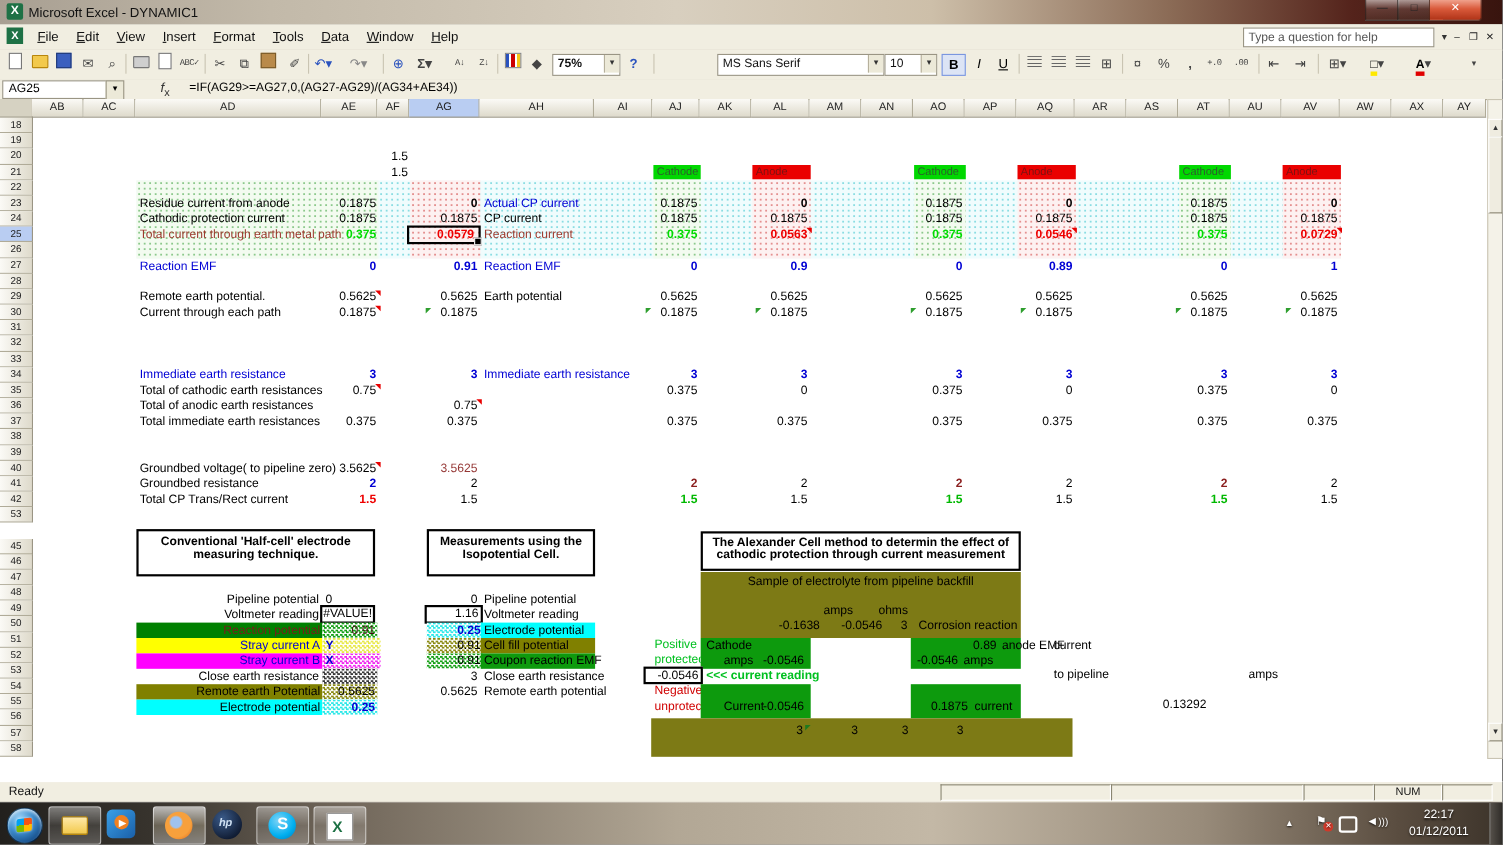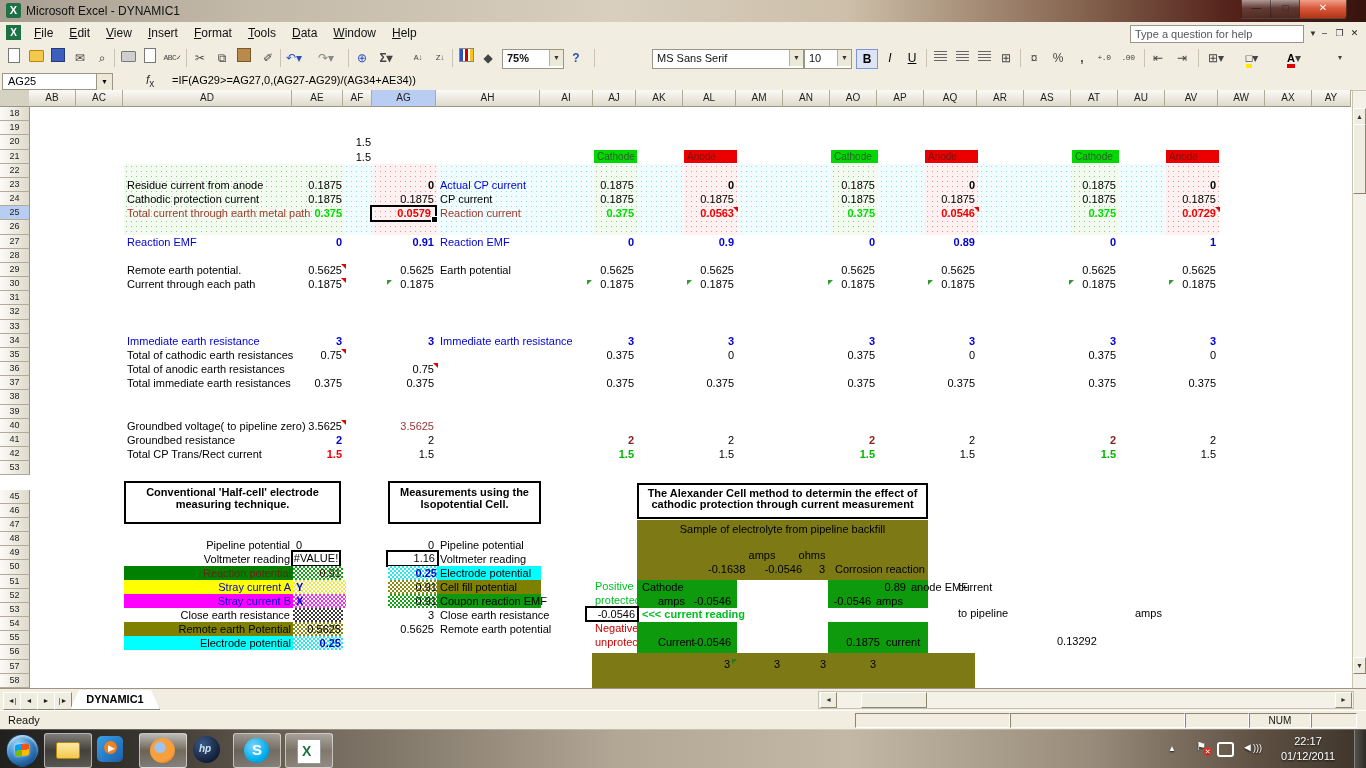--- a/index.html
+++ b/index.html
@@ -433,32 +433,20 @@
         <div class="abs" style="right: -3px; bottom: -3px; width: 5px; height: 5px; background: rgb(0, 0, 0); border: 1px solid rgb(255, 255, 255);"></div>
       </div>
     </div>
 
   <div class="sbtrack" style="left:1352px;top:90px;width:13px;height:598px;">
     <div class="sbbtn" style="left:0;top:17px;width:11px;height:15px;line-height:15px;">▲</div>
     <div class="sbthumb" style="left:0;top:33px;width:11px;height:68px;"></div>
     <div class="sbbtn" style="left:0;top:566px;width:11px;height:15px;line-height:15px;">▼</div>
   </div>
 
-  <div id="tabrow">
-    <div class="navbtn" style="left:3px;">◄|</div>
-    <div class="navbtn" style="left:20px;">◄</div>
-    <div class="navbtn" style="left:37px;">►</div>
-    <div class="navbtn" style="left:54px;">|►</div>
-    <div id="sheettab">DYNAMIC1</div>
-    <div class="sbtrack" style="left:818px;top:2px;width:534px;height:16px;">
-      <div class="sbbtn" style="left:1px;top:0px;width:15px;height:14px;line-height:14px;">◄</div>
-      <div class="sbthumb" style="left:42px;top:0px;width:64px;height:14px;"></div>
-      <div class="sbbtn" style="left:516px;top:0px;width:15px;height:14px;line-height:14px;">►</div>
-    </div>
-  </div>
 
   <div id="statusbar">
     <span class="abs" style="left:8px;top:3px;">Ready</span>
     <span class="seg" style="left:855px;width:153px;"></span>
     <span class="seg" style="left:1010px;width:173px;"></span>
     <span class="seg" style="left:1185px;width:62px;"></span>
     <span class="seg" style="left:1249px;width:60px;">NUM</span>
     <span class="seg" style="left:1311px;width:44px;"></span>
   </div>
 

